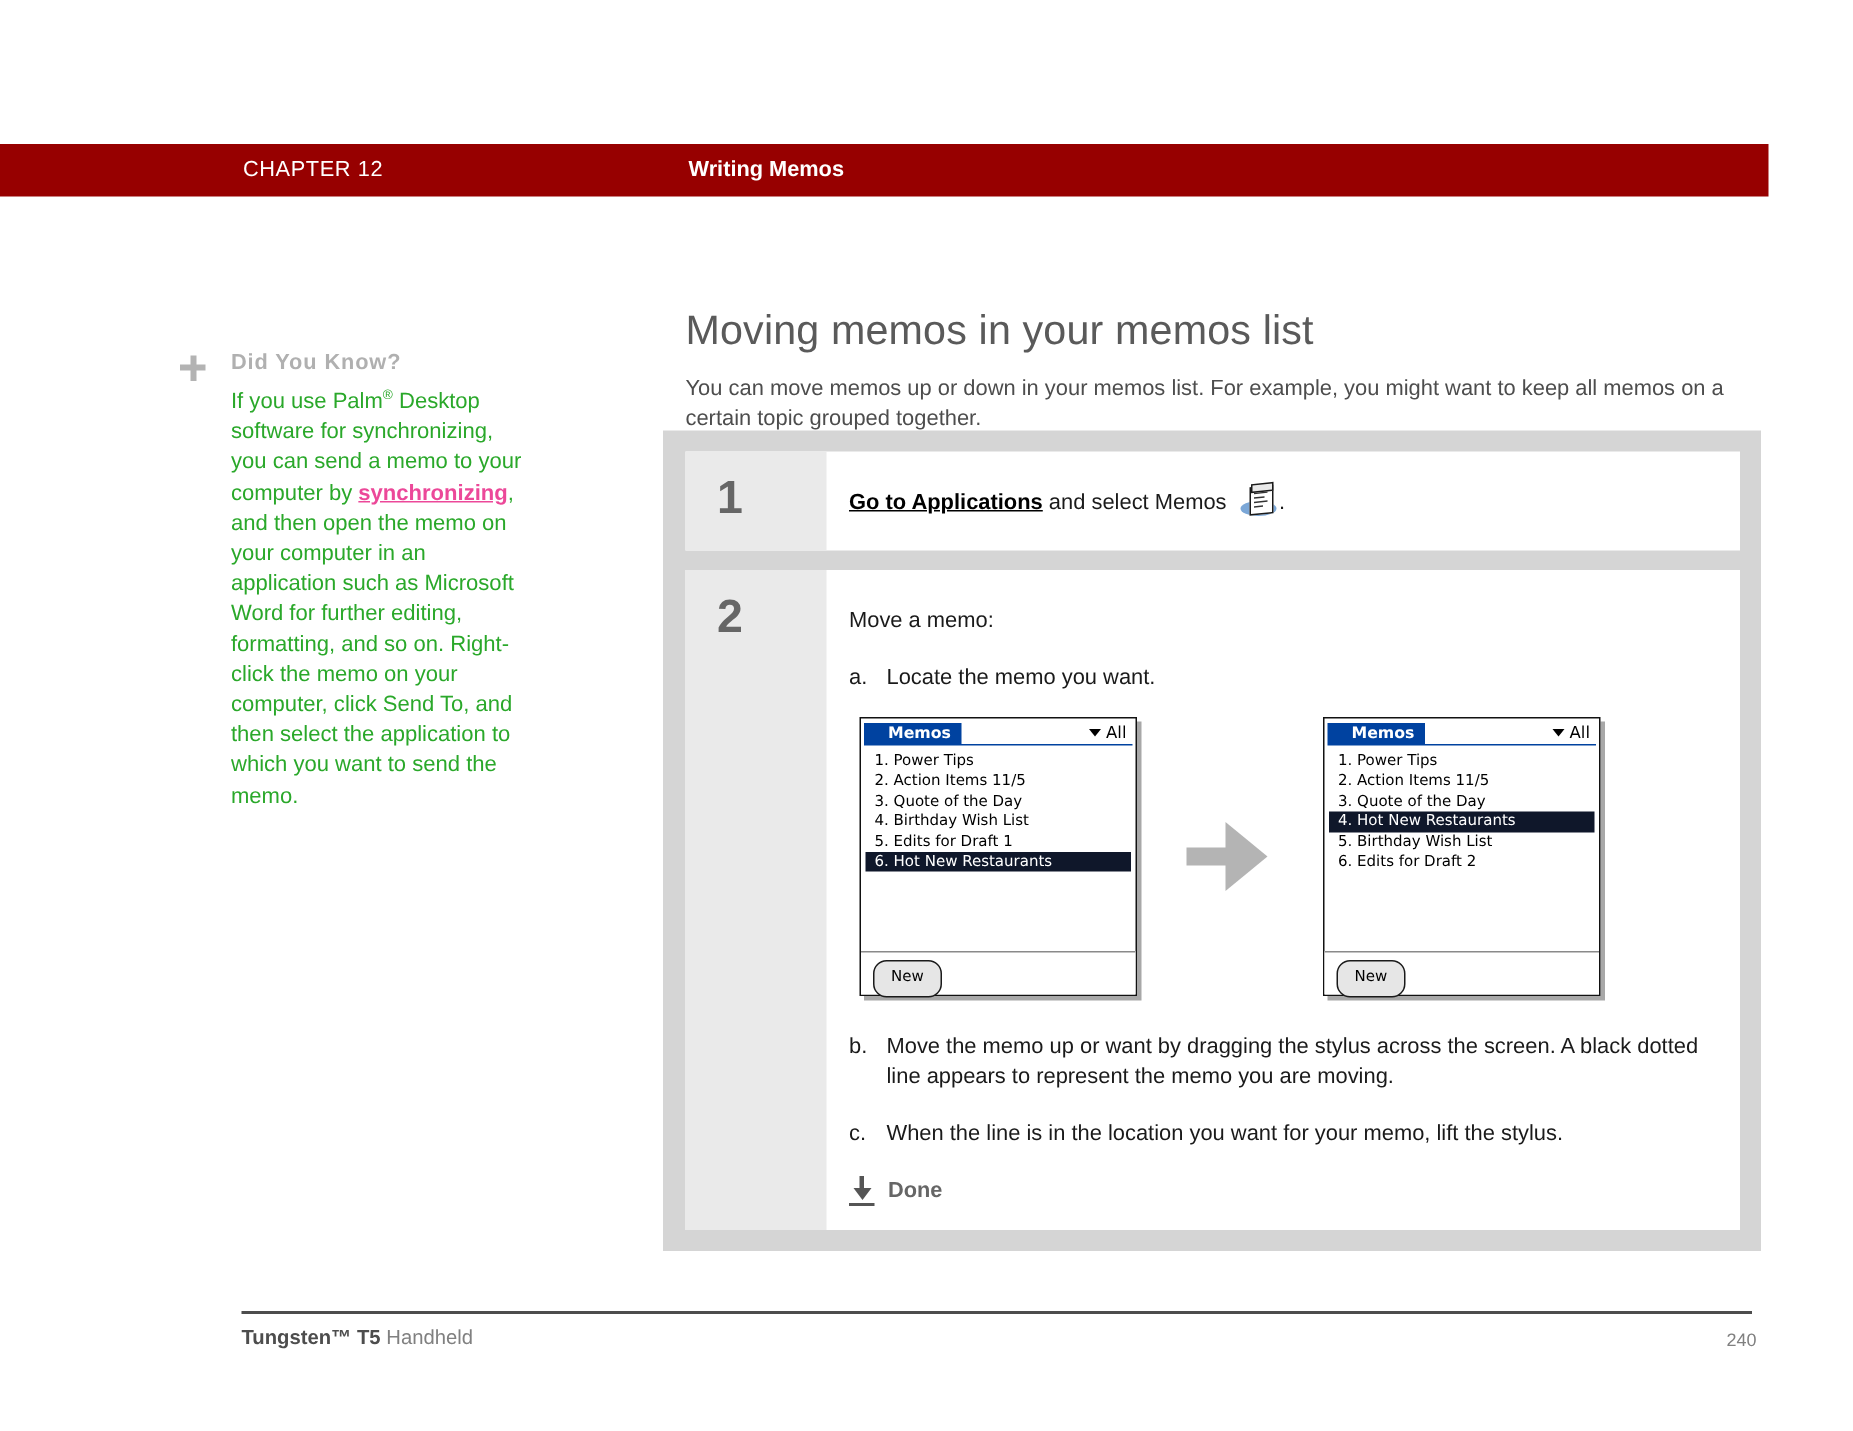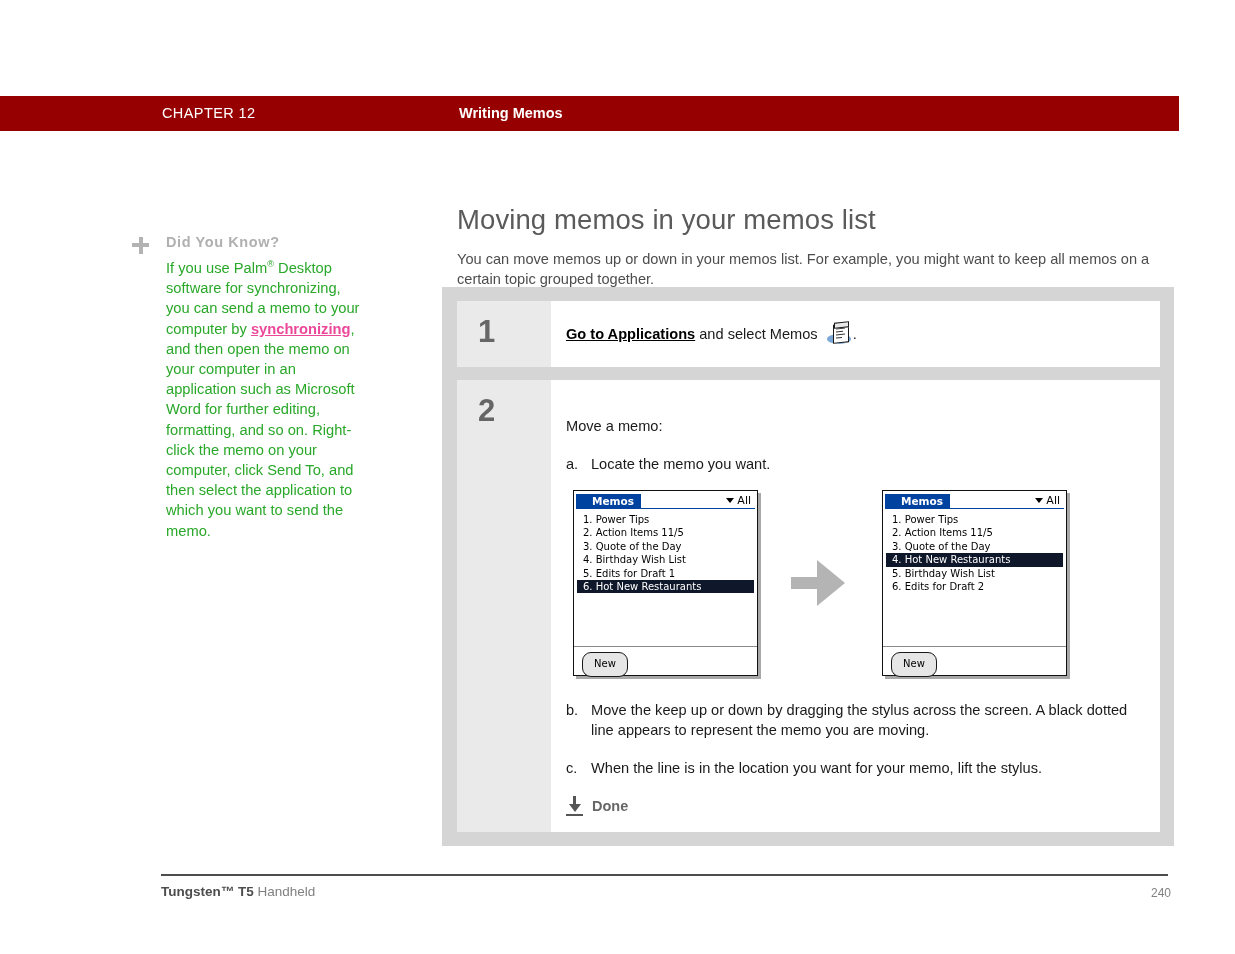--- a/index.html
+++ b/index.html
@@ -38,21 +38,21 @@
     left: 459px;
     top: 105px;
     color: #ffffff;
     font-size: 14.5px;
     font-weight: bold;
   }
 
   
   .sidebar {
     position: absolute;
-    left: 132px;
+    left: 120px;
     top: 234px;
     width: 232px;
   }
   .sidebar-head {
     position: relative;
     height: 22px;
   }
   .plus-icon {
     position: absolute;
     left: 0px;
@@ -199,21 +199,21 @@
   .memo-icon .pad i:nth-child(4) { top: 12px; width: 6px; }
   .memo-icon .clip {
     position: absolute;
     left: 8px; top: -1px;
     width: 13px; height: 4px;
     background: #e9e9e9;
     border: 1.2px solid #1a1a1a;
     transform: skewY(-6deg);
   }
 
-  .sub-head { margin: 16px 0 18px 0; }
+  .sub-head { margin: 4px 0 18px 0; }
   .sub-item { margin: 0 0 0 0; display: flex; }
   .sub-item .lbl { flex: 0 0 25px; }
   .sub-item .txt { flex: 1 1 auto; }
 
   
   .shots {
     display: flex;
     align-items: center;
     margin: 16px 0 0 7px;
   }
@@ -480,21 +480,21 @@
           <div class="palm-foot">
             <span class="palm-newbtn">New</span>
           </div>
         </div>
 
       </div>
 
       <div class="after-shots">
         <div class="sub-item">
           <span class="lbl">b.</span>
-          <span class="txt">Move the keep up or down by dragging the stylus across the screen. A black dotted line appears to represent the memo you are moving.</span>
+          <span class="txt">Move the memo up or want by dragging the stylus across the screen. A black dotted line appears to represent the memo you are moving.</span>
         </div>
         <div class="sub-item">
           <span class="lbl">c.</span>
           <span class="txt">When the line is in the location you want for your memo, lift the stylus.</span>
         </div>
       </div>
 
       <div class="done-row">
         <span class="down-arrow-icon">
           <span class="sh"></span>

